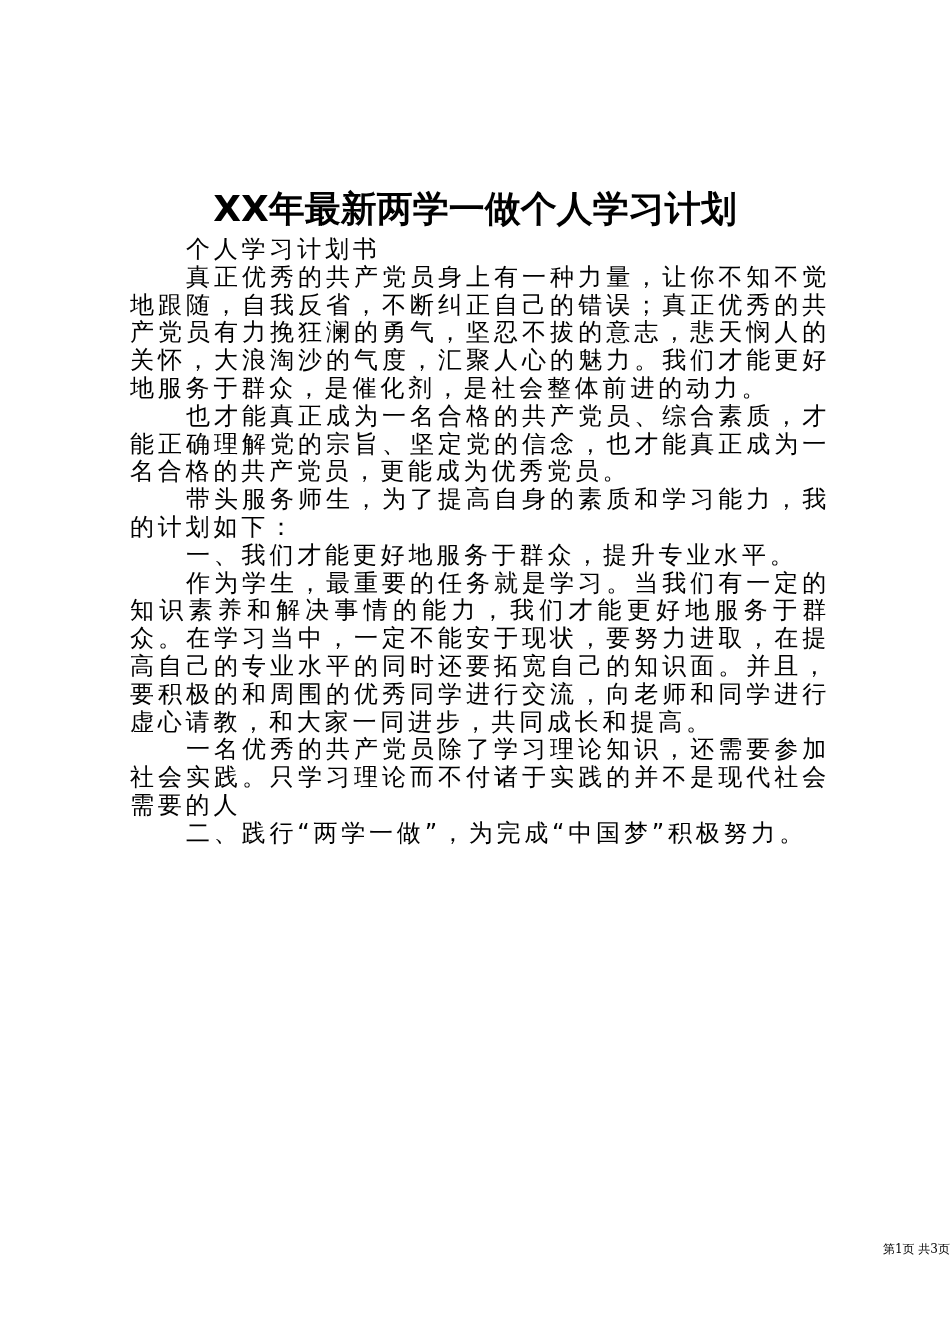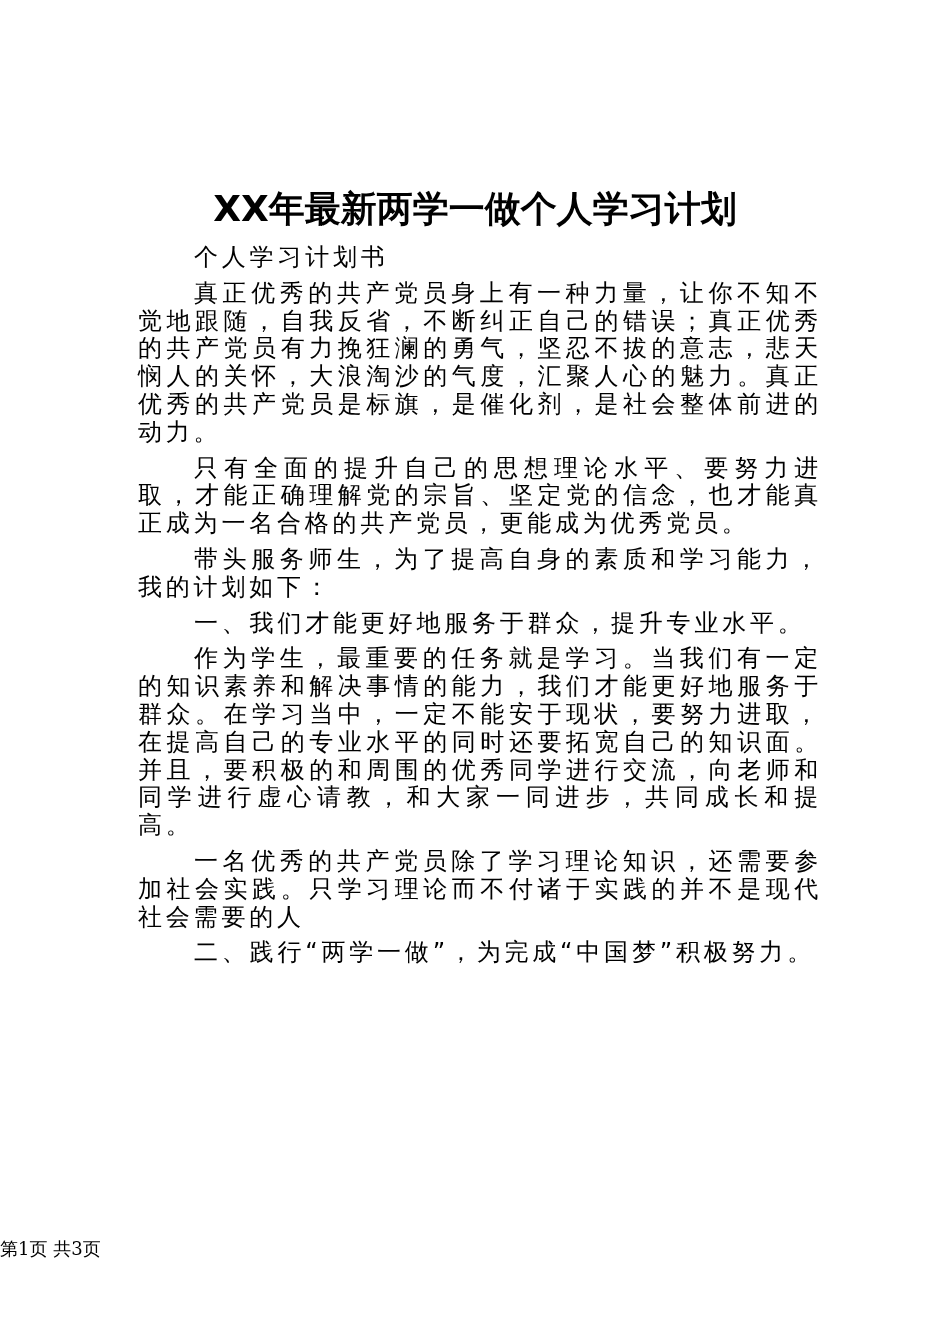--- a/index.html
+++ b/index.html
@@ -35,52 +35,52 @@
     letter-spacing: 0px;
     font-family: "DejaVu Sans", "Liberation Sans", sans-serif;
   }
   .body-text {
     position: absolute;
     left: 130px;
     top: 236px;
     width: 700px;
   }
   .para {
-    margin: 8px;
+    margin: 0;
     padding: 0;
     font-size: 24px;
     line-height: 27.8px;
     text-indent: 56px;
     letter-spacing: 3.8px;
     text-align: justify;
     text-justify: inter-character;
     word-break: break-all;
     font-family: "DejaVu Sans", "Liberation Sans", sans-serif;
   }
   .footer {
     position: absolute;
     left: 0;
     top: 1238px;
     width: 950px;
-    text-align: left;
-    font-size: 18px;
+    text-align: right;
+    font-size: 12px;
     line-height: 22px;
     font-family: "DejaVu Serif", "Liberation Serif", serif;
   }
 </style>
 </head>
 <body>
 
 <div class="page">
   <div class="title">XX年最新两学一做个人学习计划</div>
 
   <div class="body-text">
     <p class="para">个人学习计划书</p>
-    <p class="para">真正优秀的共产党员身上有一种力量，让你不知不觉地跟随，自我反省，不断纠正自己的错误；真正优秀的共产党员有力挽狂澜的勇气，坚忍不拔的意志，悲天悯人的关怀，大浪淘沙的气度，汇聚人心的魅力。真正优秀的共产党员是标旗，是催化剂，是社会整体前进的动力。</p>
-    <p class="para">只有全面的提升自己的思想理论水平、要努力进取，才能正确理解党的宗旨、坚定党的信念，也才能真正成为一名合格的共产党员，更能成为优秀党员。</p>
+    <p class="para">真正优秀的共产党员身上有一种力量，让你不知不觉地跟随，自我反省，不断纠正自己的错误；真正优秀的共产党员有力挽狂澜的勇气，坚忍不拔的意志，悲天悯人的关怀，大浪淘沙的气度，汇聚人心的魅力。我们才能更好地服务于群众，是催化剂，是社会整体前进的动力。</p>
+    <p class="para">也才能真正成为一名合格的共产党员、综合素质，才能正确理解党的宗旨、坚定党的信念，也才能真正成为一名合格的共产党员，更能成为优秀党员。</p>
     <p class="para">带头服务师生，为了提高自身的素质和学习能力，我的计划如下：</p>
     <p class="para">一、我们才能更好地服务于群众，提升专业水平。</p>
     <p class="para">作为学生，最重要的任务就是学习。当我们有一定的知识素养和解决事情的能力，我们才能更好地服务于群众。在学习当中，一定不能安于现状，要努力进取，在提高自己的专业水平的同时还要拓宽自己的知识面。并且，要积极的和周围的优秀同学进行交流，向老师和同学进行虚心请教，和大家一同进步，共同成长和提高。</p>
     <p class="para">一名优秀的共产党员除了学习理论知识，还需要参加社会实践。只学习理论而不付诸于实践的并不是现代社会需要的人</p>
     <p class="para">二、践行“两学一做”，为完成“中国梦”积极努力。</p>
   </div>
 
   <div class="footer">第1页 共3页</div>
 </div>
 

